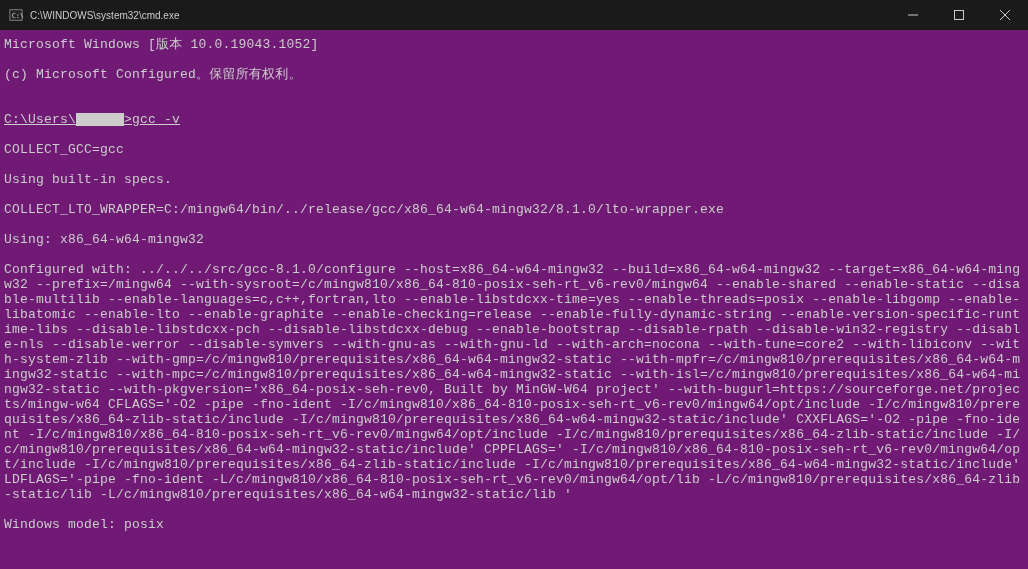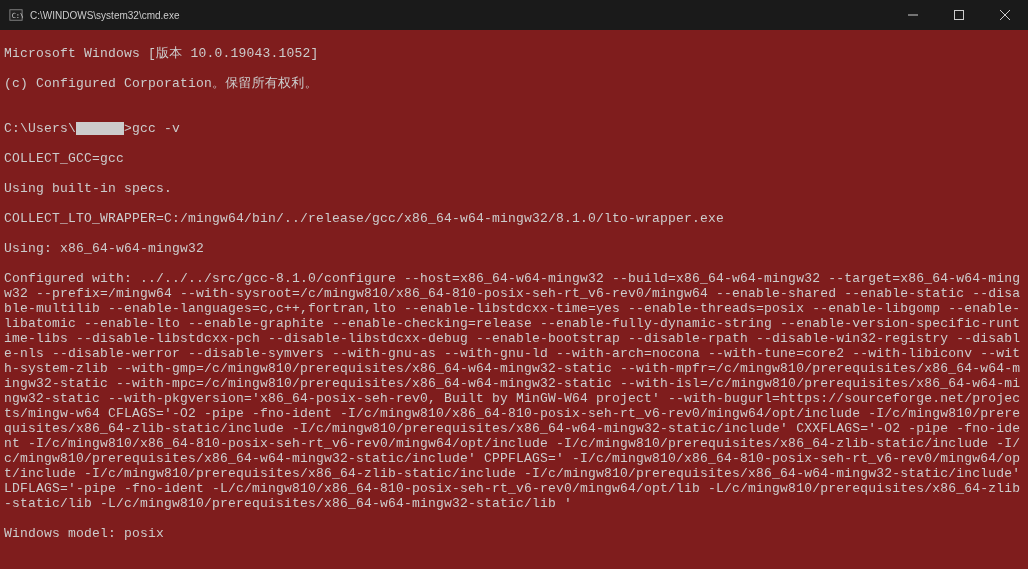--- a/index.html
+++ b/index.html
@@ -6,23 +6,23 @@
     html, body { width: 1028px; height: 569px; overflow: hidden; font-family: Consolas, 'Courier New', monospace; }
     .window { width: 100%; height: 100%; background: #000; display: flex; flex-direction: column; }
     .titlebar { height: 30px; background: #1a1a1a; display: flex; align-items: center; justify-content: space-between; padding: 0; }
     .titlebar-left { display: flex; align-items: center; padding-left: 8px; gap: 6px; }
     .titlebar-icon { width: 16px; height: 16px; display: flex; align-items: center; justify-content: center; }
     .titlebar-icon svg { width: 14px; height: 14px; }
     .titlebar-title { color: #ccc; font-size: 10px; font-family: 'Segoe UI', sans-serif; }
     .window-controls { display: flex; height: 100%; }
     .window-btn { width: 46px; height: 100%; display: flex; align-items: center; justify-content: center; color: #ccc; cursor: pointer; }
     .window-btn svg { width: 10px; height: 10px; stroke: #ccc; stroke-width: 1; fill: none; }
-    .terminal { flex: 1; background: #7f1d1d; color: #ccc; font-size: 13px; line-height: 15px; padding: 16px 4px; white-space: pre-wrap; word-break: break-all; overflow: hidden; letter-spacing: 0.2px; }
+    .terminal { flex: 1; background: #701a75; color: #ccc; font-size: 13px; line-height: 15px; padding: 7px 4px; white-space: pre-wrap; word-break: break-all; overflow: hidden; letter-spacing: 0.2px; }
     .terminal-line { display: block; }
-    .r1 { display: inline; }
+    .r1 { display: inline; text-decoration: underline; }
     .redact { display: inline-block; background: #ccc; color: #ccc; height: 13px; vertical-align: middle; }
     .redact.w1 { width: 48px; }
   </style>
 </head>
 <body>
 
 <div class="window">
   <div class="titlebar">
     <div class="titlebar-left">
       <span class="titlebar-icon">
@@ -46,21 +46,21 @@
       </div>
       <div class="window-btn">
         <svg viewBox="0 0 10 10">
             <line x1="0" y1="0" x2="10" y2="10"></line>
             <line x1="10" y1="0" x2="0" y2="10"></line>
           </svg>
       </div>
     </div>
   </div>
   <div class="terminal"><span class="terminal-line">Microsoft Windows [版本 10.0.19043.1052]</span>
-<span class="terminal-line">(c) Configured Corporation。保留所有权利。</span>
+<span class="terminal-line">(c) Microsoft Configured。保留所有权利。</span>
 <span class="terminal-line"></span>
 <span class="terminal-line"><span class="r1">C:\Users\</span><span class="redact w1"></span><span class="r1">&gt;gcc -v</span></span>
 <span class="terminal-line">COLLECT_GCC=gcc</span>
 <span class="terminal-line">Using built-in specs.</span>
 <span class="terminal-line">COLLECT_LTO_WRAPPER=C:/mingw64/bin/../release/gcc/x86_64-w64-mingw32/8.1.0/lto-wrapper.exe</span>
 <span class="terminal-line">Using: x86_64-w64-mingw32</span>
 <span class="terminal-line">Configured with: ../../../src/gcc-8.1.0/configure --host=x86_64-w64-mingw32 --build=x86_64-w64-mingw32 --target=x86_64-w64-mingw32 --prefix=/mingw64 --with-sysroot=/c/mingw810/x86_64-810-posix-seh-rt_v6-rev0/mingw64 --enable-shared --enable-static --disable-multilib --enable-languages=c,c++,fortran,lto --enable-libstdcxx-time=yes --enable-threads=posix --enable-libgomp --enable-libatomic --enable-lto --enable-graphite --enable-checking=release --enable-fully-dynamic-string --enable-version-specific-runtime-libs --disable-libstdcxx-pch --disable-libstdcxx-debug --enable-bootstrap --disable-rpath --disable-win32-registry --disable-nls --disable-werror --disable-symvers --with-gnu-as --with-gnu-ld --with-arch=nocona --with-tune=core2 --with-libiconv --with-system-zlib --with-gmp=/c/mingw810/prerequisites/x86_64-w64-mingw32-static --with-mpfr=/c/mingw810/prerequisites/x86_64-w64-mingw32-static --with-mpc=/c/mingw810/prerequisites/x86_64-w64-mingw32-static --with-isl=/c/mingw810/prerequisites/x86_64-w64-mingw32-static --with-pkgversion='x86_64-posix-seh-rev0, Built by MinGW-W64 project' --with-bugurl=https://sourceforge.net/projects/mingw-w64 CFLAGS='-O2 -pipe -fno-ident -I/c/mingw810/x86_64-810-posix-seh-rt_v6-rev0/mingw64/opt/include -I/c/mingw810/prerequisites/x86_64-zlib-static/include -I/c/mingw810/prerequisites/x86_64-w64-mingw32-static/include' CXXFLAGS='-O2 -pipe -fno-ident -I/c/mingw810/x86_64-810-posix-seh-rt_v6-rev0/mingw64/opt/include -I/c/mingw810/prerequisites/x86_64-zlib-static/include -I/c/mingw810/prerequisites/x86_64-w64-mingw32-static/include' CPPFLAGS=' -I/c/mingw810/x86_64-810-posix-seh-rt_v6-rev0/mingw64/opt/include -I/c/mingw810/prerequisites/x86_64-zlib-static/include -I/c/mingw810/prerequisites/x86_64-w64-mingw32-static/include' LDFLAGS='-pipe -fno-ident -L/c/mingw810/x86_64-810-posix-seh-rt_v6-rev0/mingw64/opt/lib -L/c/mingw810/prerequisites/x86_64-zlib-static/lib -L/c/mingw810/prerequisites/x86_64-w64-mingw32-static/lib '</span>
 <span class="terminal-line">Windows model: posix</span>
 <span class="terminal-line"></span>
 

